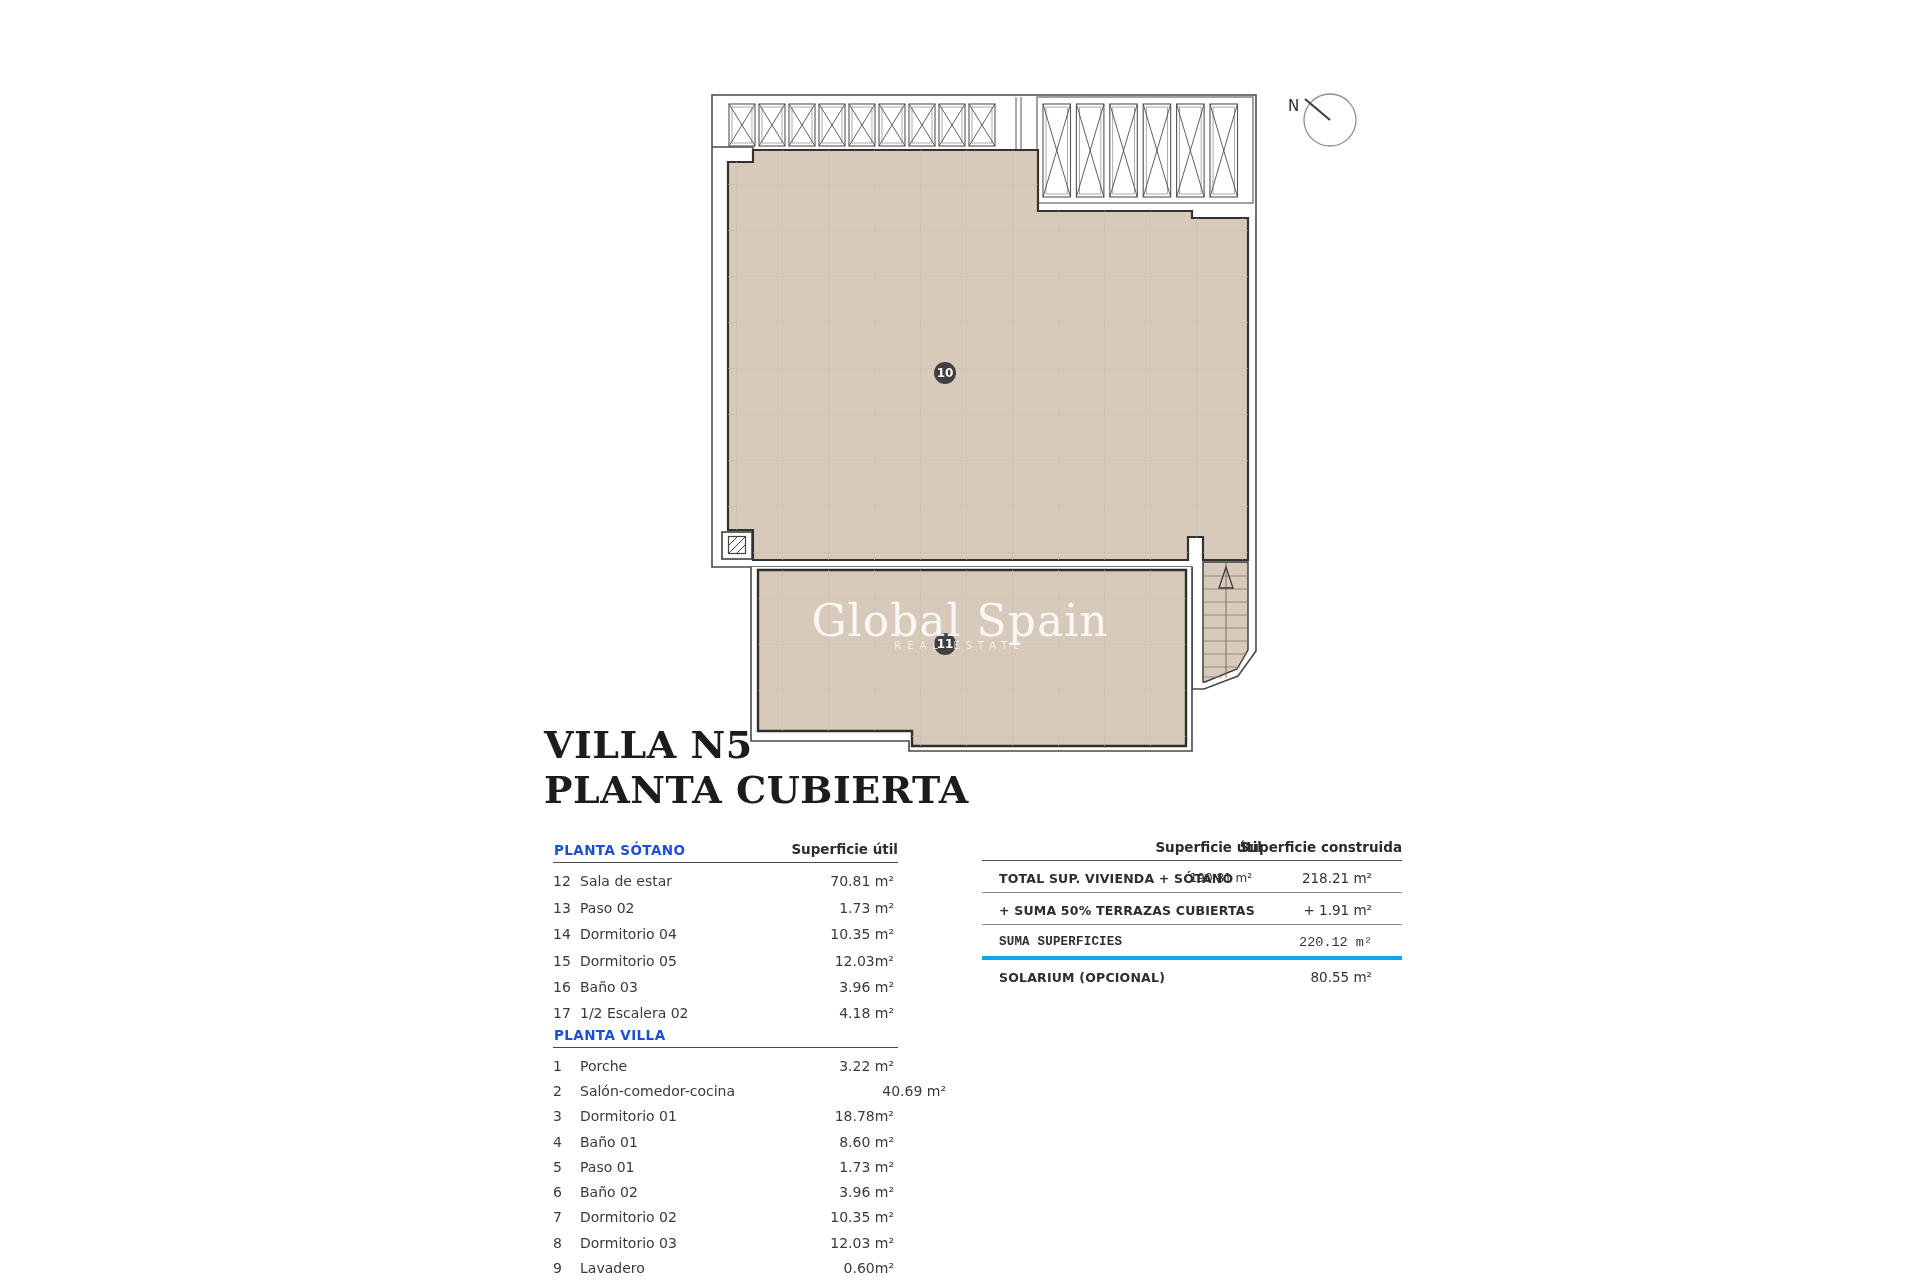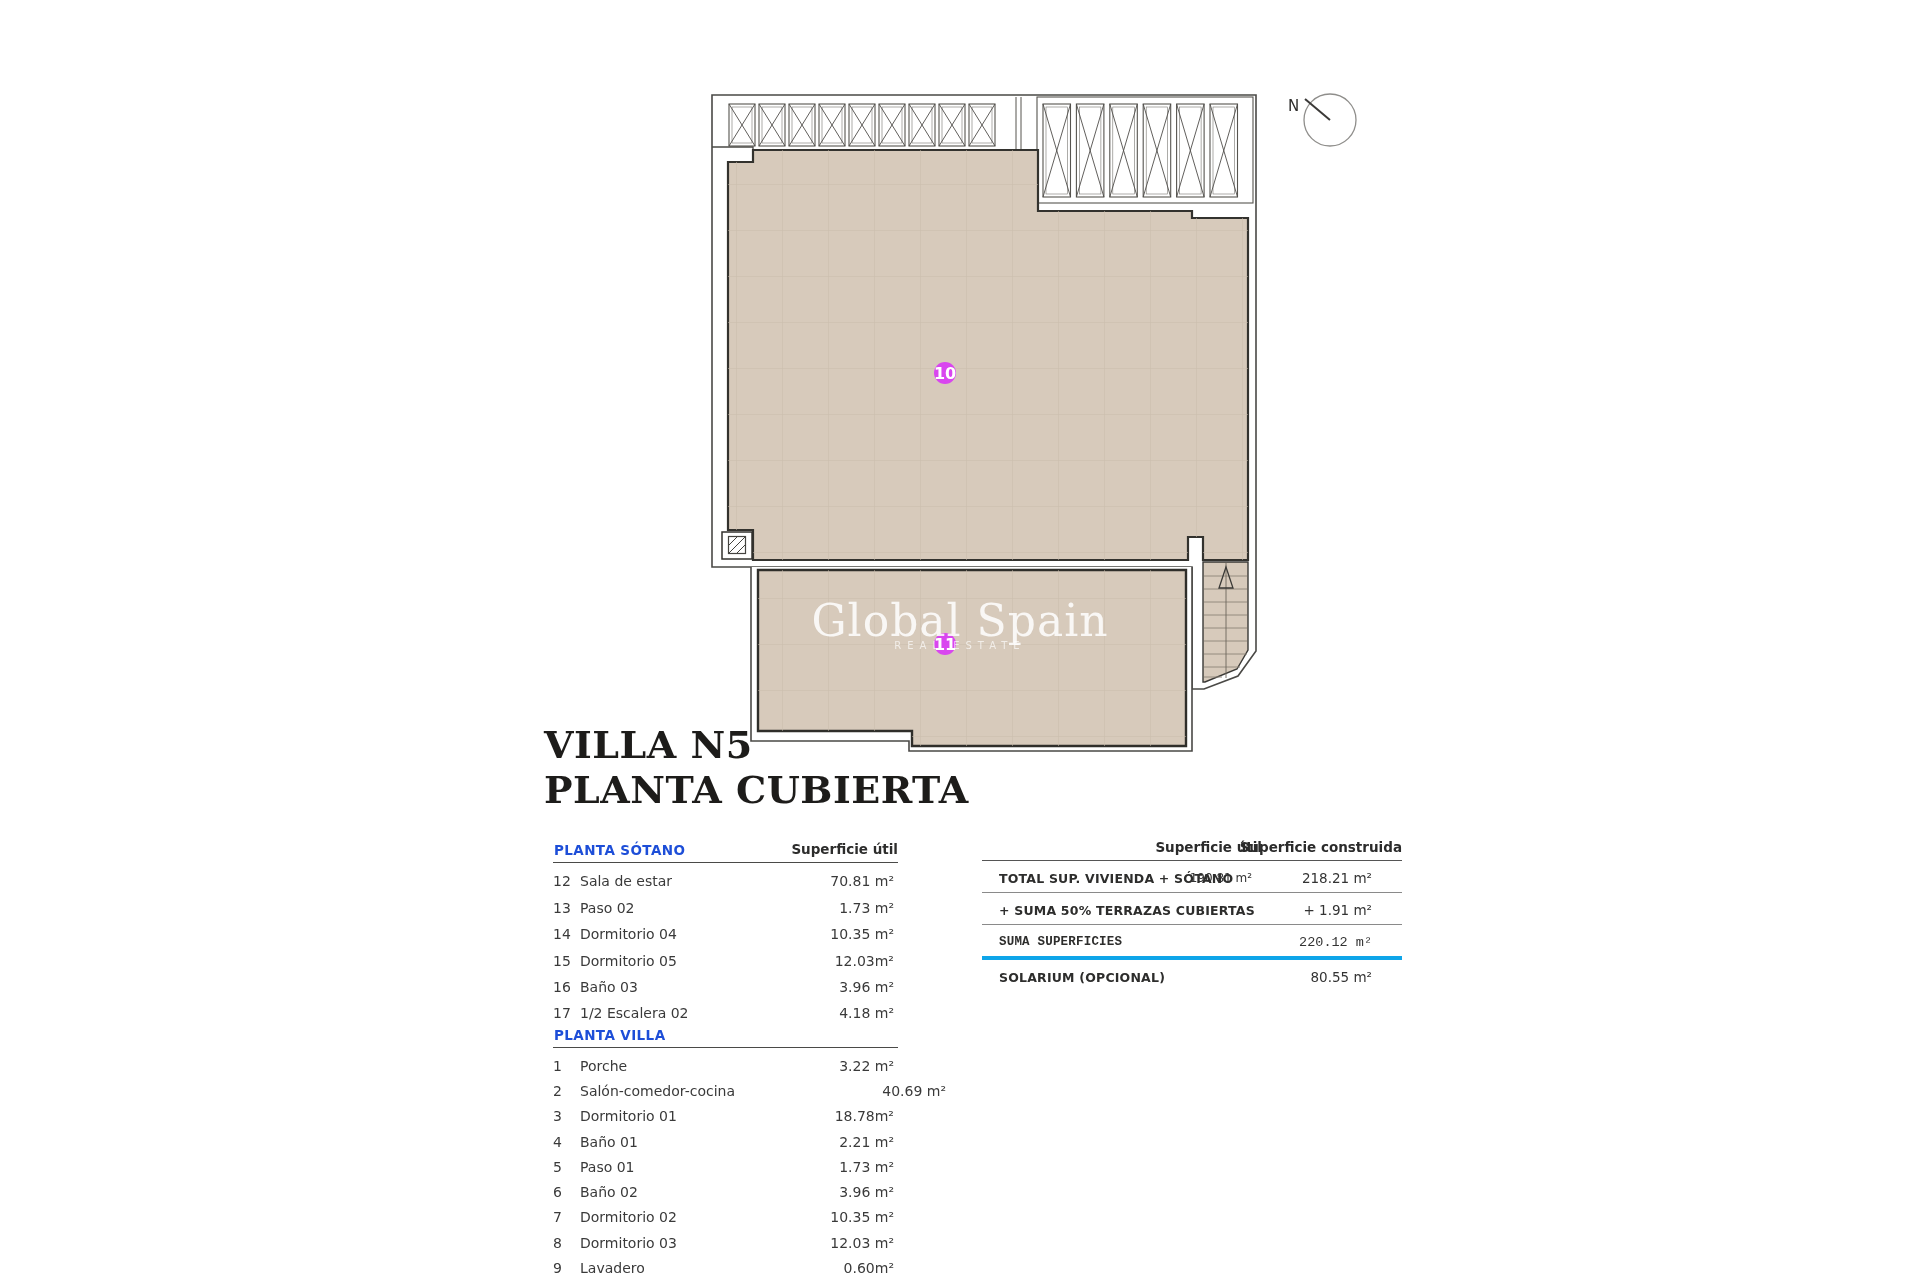--- a/index.html
+++ b/index.html
@@ -1,22 +1,22 @@
 <!DOCTYPE html>
 <html><head>
 <meta charset="utf-8">
 <style>
   html,body{margin:0;padding:0;}
   body{width:1920px;height:1280px;position:relative;background:#ffffff;overflow:hidden;
        font-family:"DejaVu Sans","Liberation Sans",sans-serif;}
   #plan-svg{position:absolute;left:0;top:0;width:1920px;height:1280px;}
 
   
-  .marker{position:absolute;width:22px;height:22px;border-radius:50%;background:#d946ef;
-          color:#fff;font-weight:bold;font-size:16px;display:flex;align-items:center;
+  .marker{position:absolute;width:22px;height:22px;border-radius:50%;background:#404040;
+          color:#fff;font-weight:bold;font-size:12px;display:flex;align-items:center;
           justify-content:center;z-index:3;}
   .watermark{position:absolute;left:760px;top:603px;width:400px;text-align:center;z-index:4;}
   .wm1{font-family:"DejaVu Serif","Liberation Serif",serif;font-size:44px;
        color:rgba(255,255,255,0.85);letter-spacing:1px;line-height:36px;}
   .wm2{font-size:10px;letter-spacing:6px;color:rgba(255,255,255,0.68);margin-top:1px;}
   .north{position:absolute;left:1288px;top:97px;font-size:15px;color:#2e2d2b;z-index:2;}
 
   
   .title{position:absolute;left:544px;top:722px;font-family:"DejaVu Serif","Liberation Serif",serif;
          font-weight:bold;font-size:38px;line-height:45px;color:#1d1c1a;letter-spacing:0.5px;z-index:5;}
@@ -239,21 +239,21 @@
         <span class="lt-val">40.69 m²</span>
       </div>
       <div class="lt-row">
         <span class="lt-num">3</span>
         <span class="lt-name">Dormitorio 01</span>
         <span class="lt-val">18.78m²</span>
       </div>
       <div class="lt-row">
         <span class="lt-num">4</span>
         <span class="lt-name">Baño 01</span>
-        <span class="lt-val">2.21 m²</span>
+        <span class="lt-val">8.60 m²</span>
       </div>
       <div class="lt-row">
         <span class="lt-num">5</span>
         <span class="lt-name">Paso 01</span>
         <span class="lt-val">1.73 m²</span>
       </div>
       <div class="lt-row">
         <span class="lt-num">6</span>
         <span class="lt-name">Baño 02</span>
         <span class="lt-val">3.96 m²</span>

